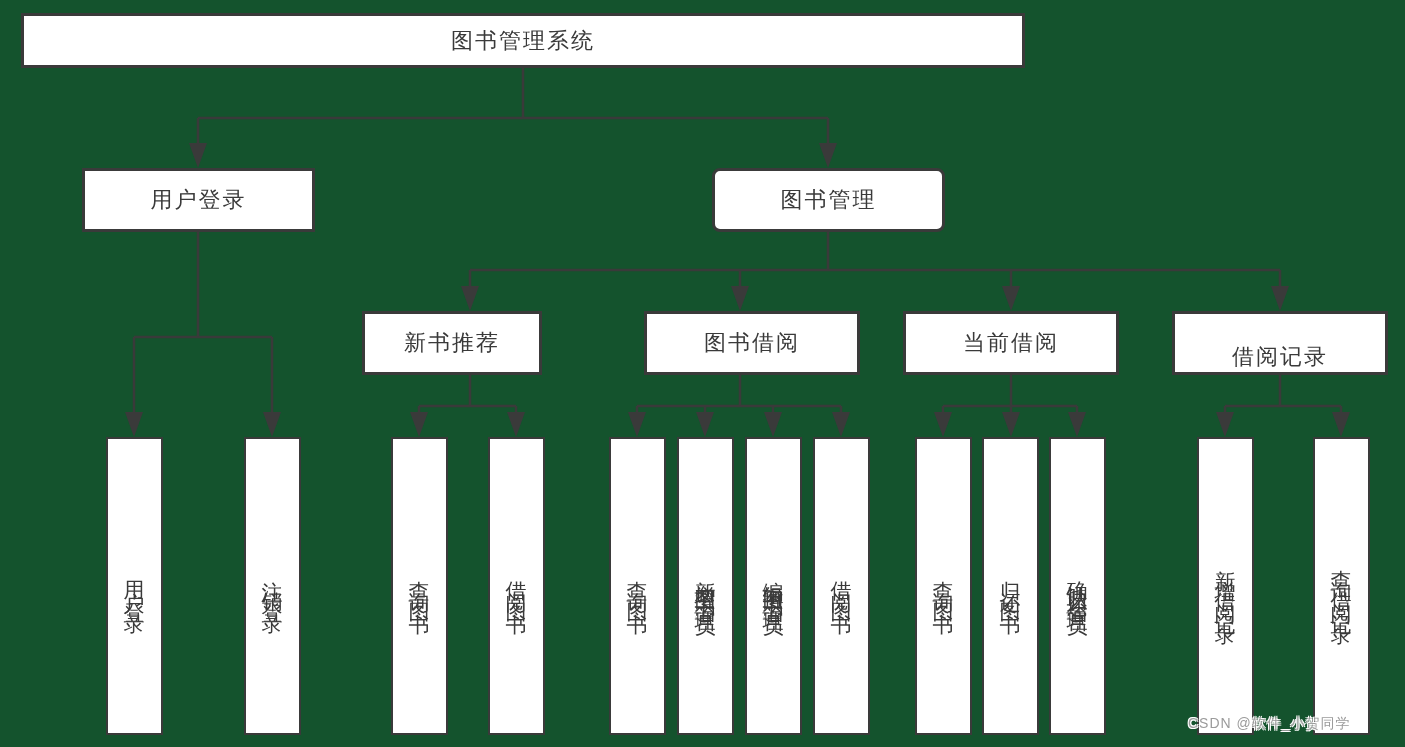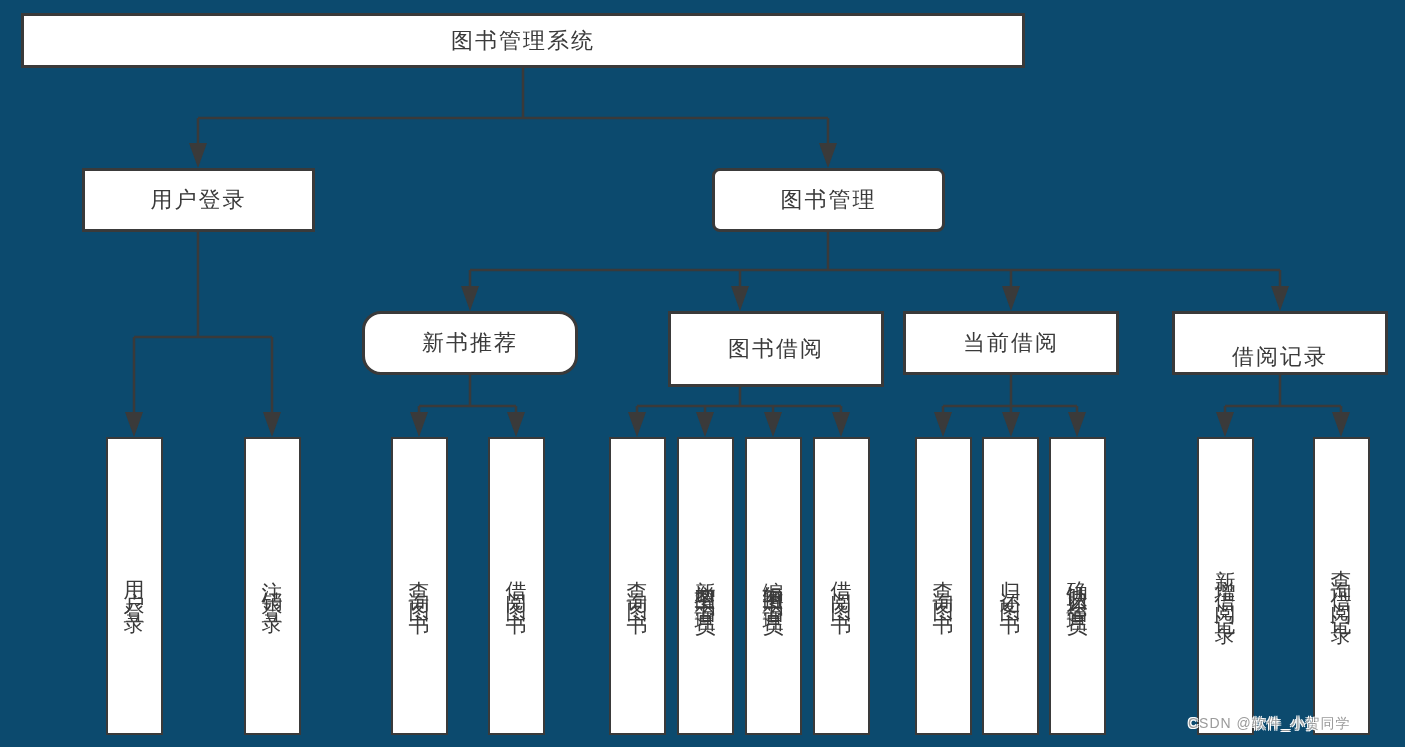--- a/index.html
+++ b/index.html
@@ -1,17 +1,17 @@
 <!DOCTYPE html>
 <html><head>
 <meta charset="utf-8">
 <style>
   html,body { margin:0; padding:0; background:#ffffff; }
   .canvas {
-    position:relative; width:1405px; height:747px; background:#0c4a6e;
+    position:relative; width:1405px; height:747px; background:#14532d;
     font-family:"Liberation Sans","DejaVu Sans",sans-serif; color:#3a3a3a;
     overflow:hidden;
   }
   svg.connectors { position:absolute; left:0; top:0; width:1405px; height:747px; }
   .box {
     position:absolute; box-sizing:border-box; background:#ffffff;
     border:3px solid #3a3a3a; display:flex; align-items:center; justify-content:center;
     text-align:center;
   }
   .hbox { font-size:22px; letter-spacing:2px; }
@@ -76,24 +76,24 @@
     <span>图书管理系统</span>
   </div>
 
   <div class="box hbox" style="left:82px;top:168px;width:233px;height:64px;">
     <span>用户登录</span>
   </div>
   <div class="box hbox" style="left:712px;top:168px;width:233px;height:64px;border-radius:8px;">
     <span>图书管理</span>
   </div>
 
-  <div class="box hbox" style="left:362px;top:311px;width:216px;height:64px;border-radius:19px;">
+  <div class="box hbox" style="left:362px;top:311px;width:180px;height:64px;">
     <span>新书推荐</span>
   </div>
-  <div class="box hbox" style="left:668px;top:311px;width:216px;height:76px;font-family:Liberation Serif, serif;">
+  <div class="box hbox" style="left:644px;top:311px;width:216px;height:64px;font-family:Liberation Serif, serif;">
     <span>图书借阅</span>
   </div>
   <div class="box hbox" style="left:903px;top:311px;width:216px;height:64px;">
     <span>当前借阅</span>
   </div>
   <div class="box hbox" style="left:1172px;top:311px;width:216px;height:64px;align-items:flex-end;">
     <span>借阅记录</span>
   </div>
 
   <div class="box vbox" style="left:106px;top:437px;width:57px;height:298px;">

